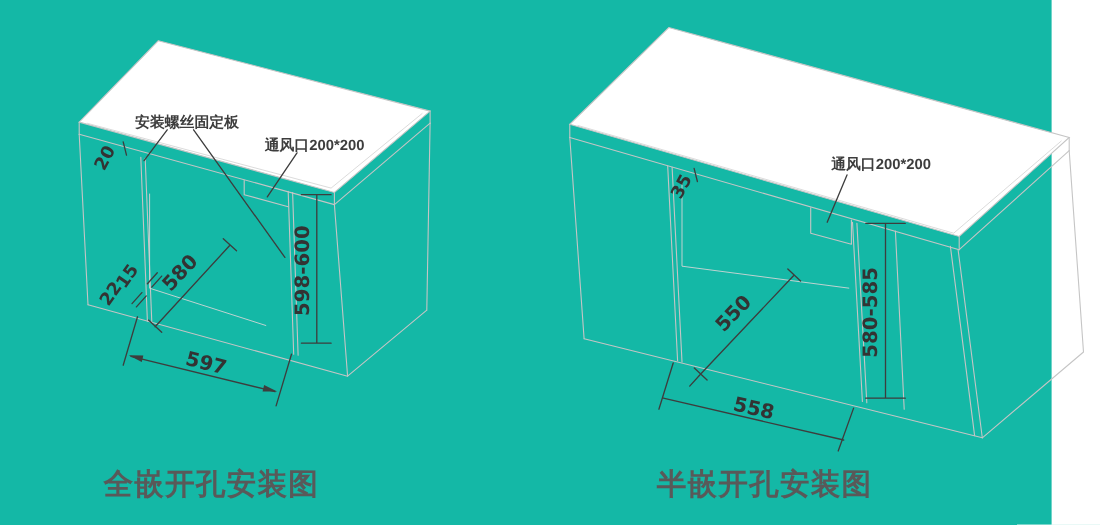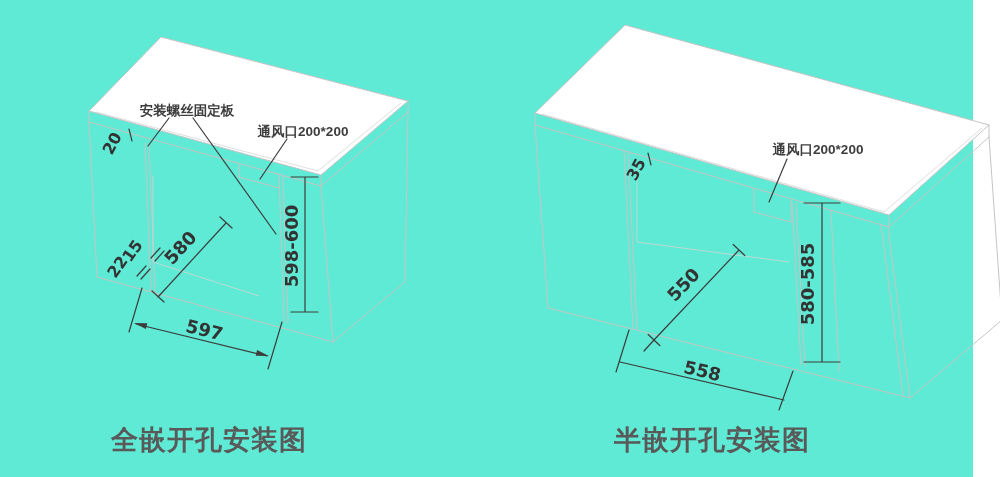--- a/index.html
+++ b/index.html
@@ -1,17 +1,17 @@
 <!DOCTYPE html>
 <html><head>
 <meta charset="utf-8">
 <style>
   html,body{margin:0;padding:0;background:#ffffff;}
   body{width:1000px;height:477px;overflow:hidden;font-family:"Liberation Sans",sans-serif;}
-  .stage{position:relative;width:956px;height:477px;background:#5eead4;padding-left:17px;}
+  .stage{position:relative;width:956px;height:477px;background:#14b8a6;}
   svg{display:block;}
   .cab{stroke:#c5c5c5;stroke-width:1;fill:none;stroke-linecap:round;}
   .cabface{stroke:#c5c5c5;stroke-width:1;fill:#ffffff;}
   .cabthin{stroke:#d6d6d6;stroke-width:.8;fill:none;}
   .dim{stroke:#3d3d3d;stroke-width:1.2;fill:none;stroke-linecap:round;}
   .arrow{fill:#3d3d3d;stroke:none;}
   .dimtxt{fill:#333333;font-family:"DejaVu Sans","Liberation Sans",sans-serif;font-size:18px;font-weight:600;}
   .dimtxt-s{fill:#333333;font-family:"DejaVu Sans","Liberation Sans",sans-serif;font-size:16px;font-weight:600;}
   .cjk{fill:#3d3d3d;font-size:13.5px;font-weight:bold;font-family:"Liberation Sans",sans-serif;}
   .caption{fill:#595959;font-size:27px;font-weight:bold;letter-spacing:1px;font-family:"Liberation Sans",sans-serif;}

